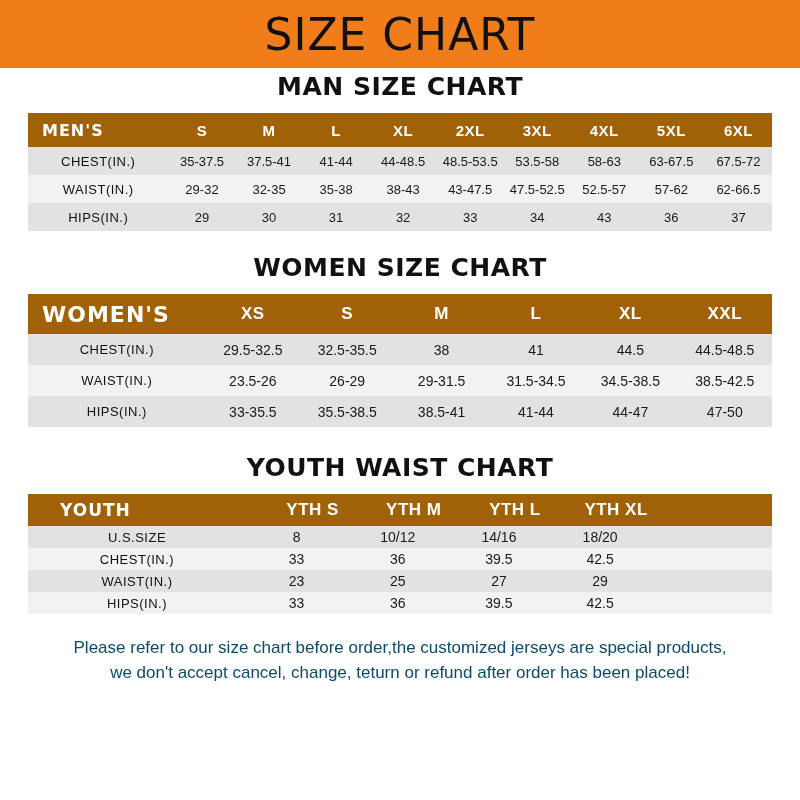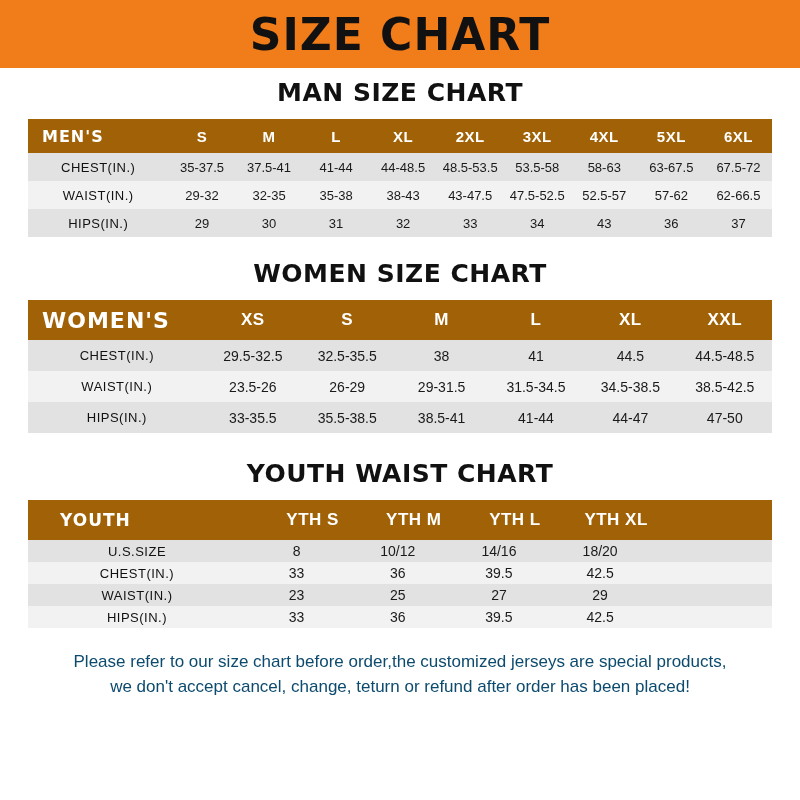--- a/index.html
+++ b/index.html
@@ -23,40 +23,40 @@
   .banner {
     position: relative;
     height: 68px;
     background: #f07d1a;
     display: flex;
     align-items: center;
     justify-content: center;
   }
   .banner-title {
     font-family: "DejaVu Sans", sans-serif;
-    font-weight: bold;
+    font-weight: normal;
     font-size: 44px;
     letter-spacing: 1px;
     color: #111111;
     line-height: 1;
     margin-top: 2px;
   }
   .content {
     padding: 0 28px;
     box-sizing: border-box;
   }
   .section-title {
     text-align: center;
     font-family: "DejaVu Sans", sans-serif;
     font-weight: bold;
     font-size: 25px;
     color: #111111;
     letter-spacing: 0.5px;
   }
-  .sect-man .section-title { margin: 10px 0 12px; text-align: center; }
+  .sect-man .section-title { margin: 4px 0 12px; text-align: center; }
   .sect-women .section-title { margin: 22px 0 12px; }
   .sect-youth .section-title { margin: 26px 0 12px; }
 
   table.size-table {
     width: 100%;
     border-collapse: collapse;
     table-layout: fixed;
   }
   table.size-table th,
   table.size-table td {
@@ -91,21 +91,21 @@
   }
   table.size-table tbody tr.odd td { background: #e2e2e2; }
   table.size-table tbody tr.even td { background: #f2f2f2; }
 
   
   .sect-women table.size-table td { font-size: 14px; height: 31px; }
   .sect-women table.size-table thead th { font-size: 17px; height: 40px; }
   .sect-women table.size-table thead th.corner { font-size: 22px; }
 
   .sect-youth table.size-table td { font-size: 14px; height: 22px; }
-  .sect-youth table.size-table thead th { font-size: 17px; height: 40px; padding-left: 32px; }
+  .sect-youth table.size-table thead th { font-size: 17px; height: 32px; padding-left: 32px; }
   .sect-youth table.size-table thead th.corner { font-size: 17px; }
 
   .notice {
     margin: 22px 20px 0 20px;
     text-align: center;
     color: #0c4a6e;
     font-size: 17px;
     line-height: 1.45;
     font-family: "Liberation Sans", sans-serif;
   }

